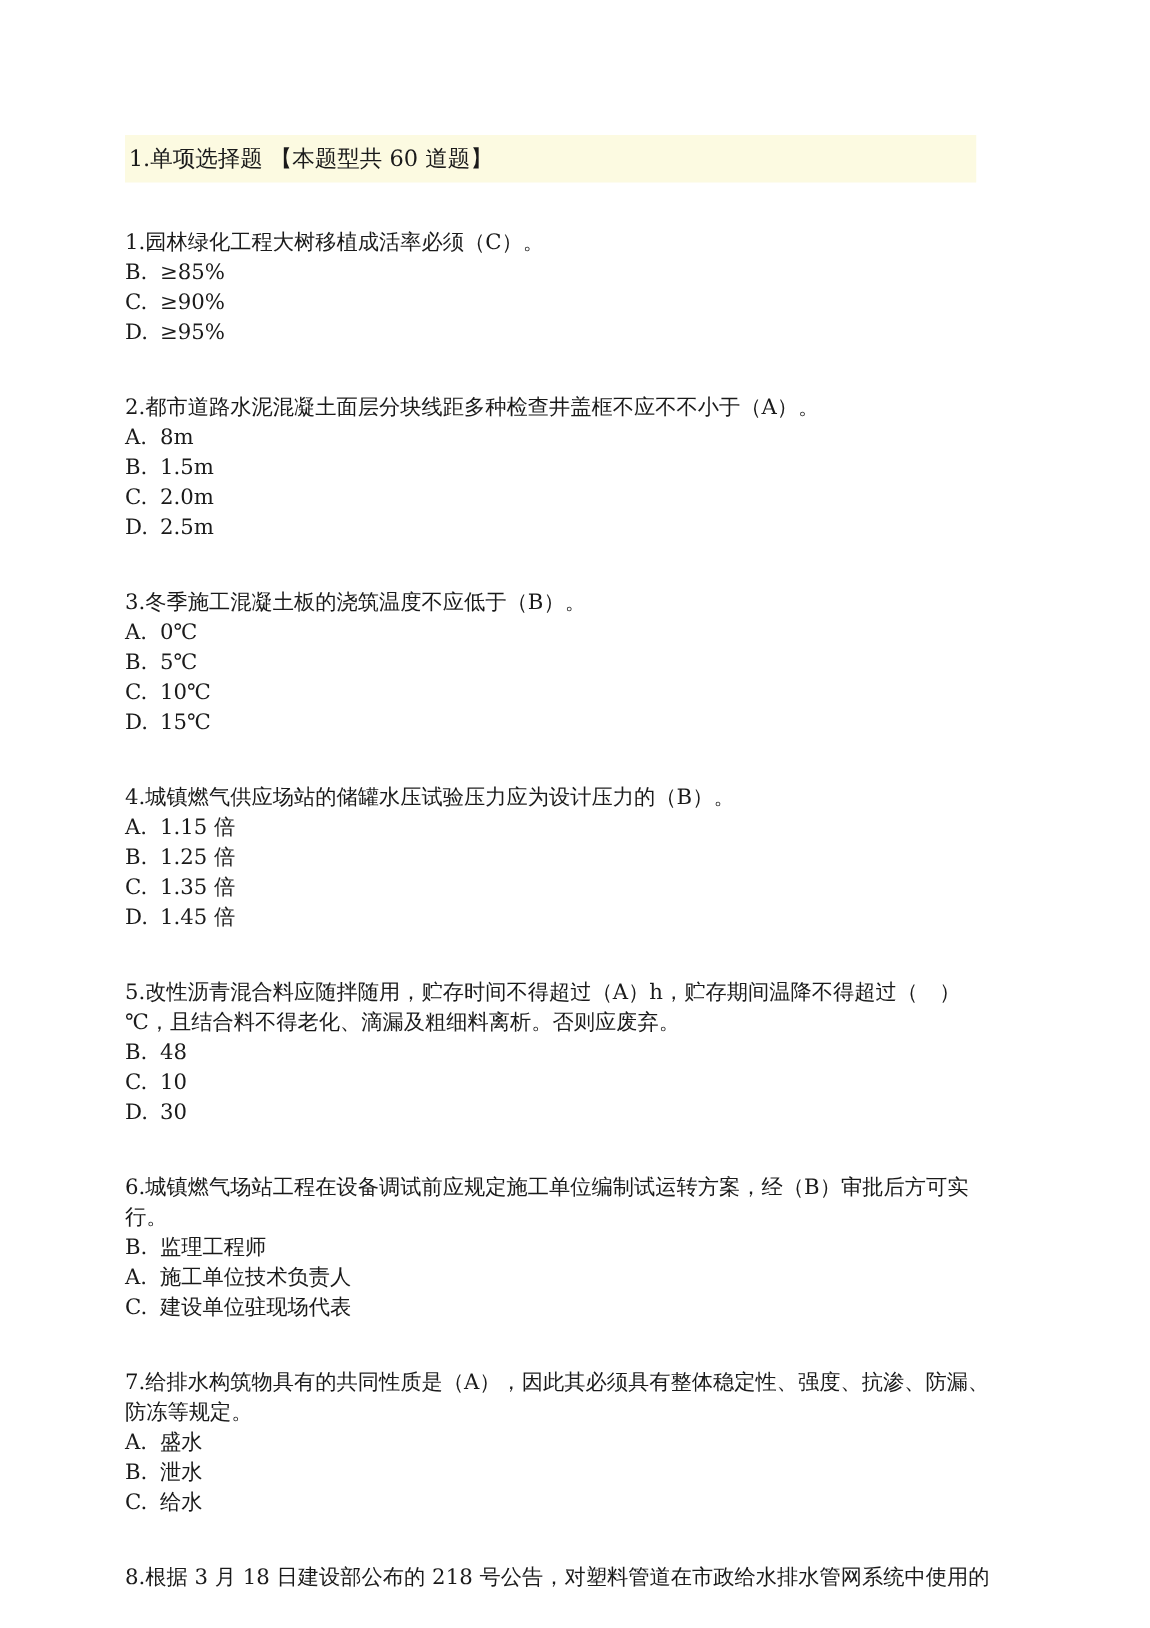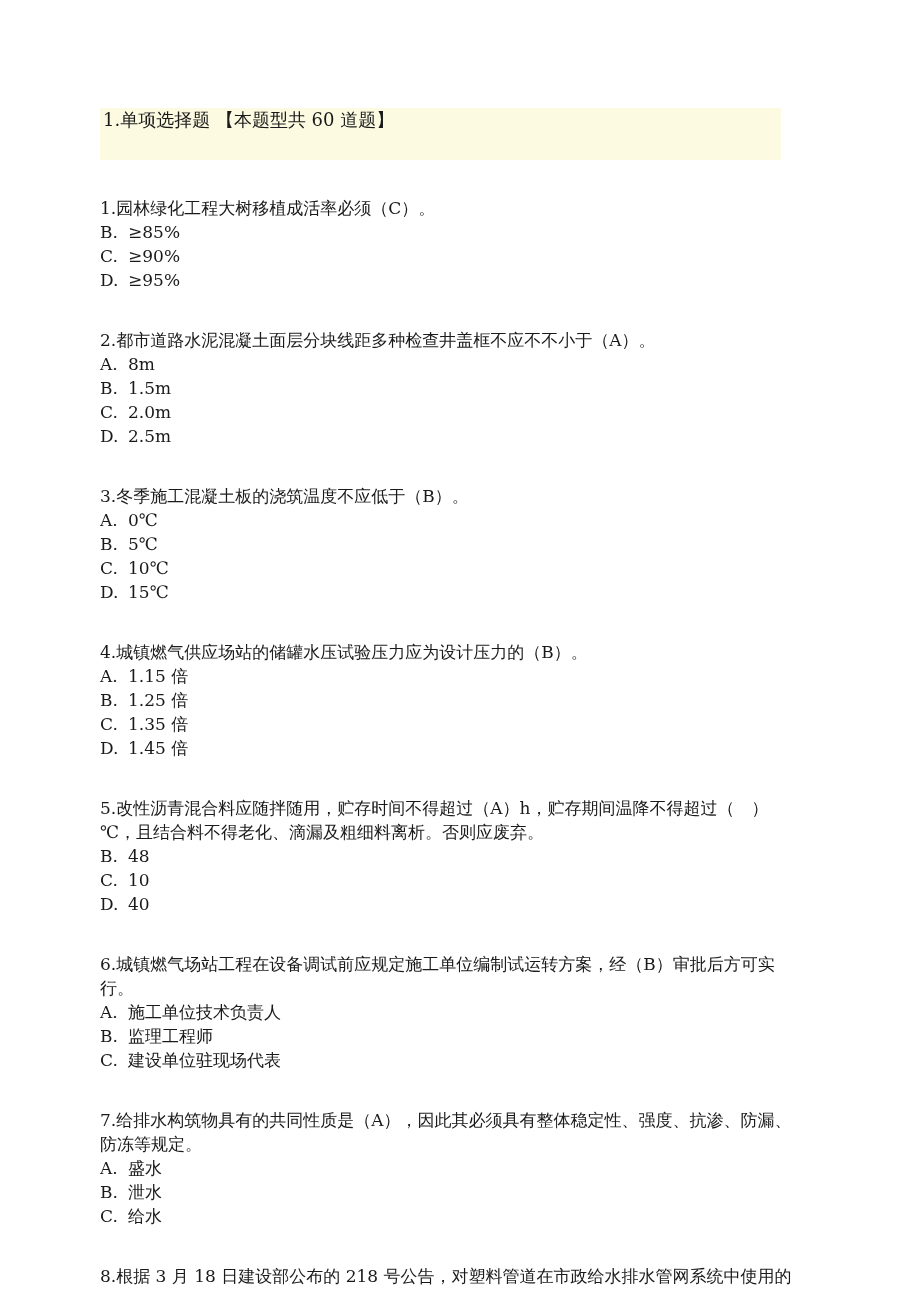--- a/index.html
+++ b/index.html
@@ -14,24 +14,24 @@
   .content {
     position: absolute;
     left: 100px;
     top: 108px;
     width: 748px;
     color: #1a1a1a;
     font-size: 17px;
   }
   .section-header {
     width: 681px;
-    height: 52px;
+    height: 38px;
     background: #fcfae1;
     display: flex;
-    align-items: flex-start;
+    align-items: center;
     box-sizing: border-box;
     padding-left: 3px;
     font-size: 18px;
   }
   .question { margin-top: 36px; }
   .q-text, .option {
     margin: 0;
     line-height: 24px;
     white-space: pre-wrap;
   }
@@ -77,28 +77,28 @@
       <p class="option"><span class="opt-label">B.</span><span class="opt-text">1.25 倍</span></p>
       <p class="option"><span class="opt-label">C.</span><span class="opt-text">1.35 倍</span></p>
       <p class="option"><span class="opt-label">D.</span><span class="opt-text">1.45 倍</span></p>
     </div>
 
     <div class="question">
       <p class="q-text">5.改性沥青混合料应随拌随用，贮存时间不得超过（A）h，贮存期间温降不得超过（　）
 ℃，且结合料不得老化、滴漏及粗细料离析。否则应废弃。</p>
       <p class="option"><span class="opt-label">B.</span><span class="opt-text">48</span></p>
       <p class="option"><span class="opt-label">C.</span><span class="opt-text">10</span></p>
-      <p class="option"><span class="opt-label">D.</span><span class="opt-text">40</span></p>
+      <p class="option"><span class="opt-label">D.</span><span class="opt-text">30</span></p>
     </div>
 
     <div class="question">
       <p class="q-text">6.城镇燃气场站工程在设备调试前应规定施工单位编制试运转方案，经（B）审批后方可实
 行。</p>
+      <p class="option"><span class="opt-label">B.</span><span class="opt-text">监理工程师</span></p>
       <p class="option"><span class="opt-label">A.</span><span class="opt-text">施工单位技术负责人</span></p>
-      <p class="option"><span class="opt-label">B.</span><span class="opt-text">监理工程师</span></p>
       <p class="option"><span class="opt-label">C.</span><span class="opt-text">建设单位驻现场代表</span></p>
     </div>
 
     <div class="question">
       <p class="q-text">7.给排水构筑物具有的共同性质是（A），因此其必须具有整体稳定性、强度、抗渗、防漏、
 防冻等规定。</p>
       <p class="option"><span class="opt-label">A.</span><span class="opt-text">盛水</span></p>
       <p class="option"><span class="opt-label">B.</span><span class="opt-text">泄水</span></p>
       <p class="option"><span class="opt-label">C.</span><span class="opt-text">给水</span></p>
     </div>

